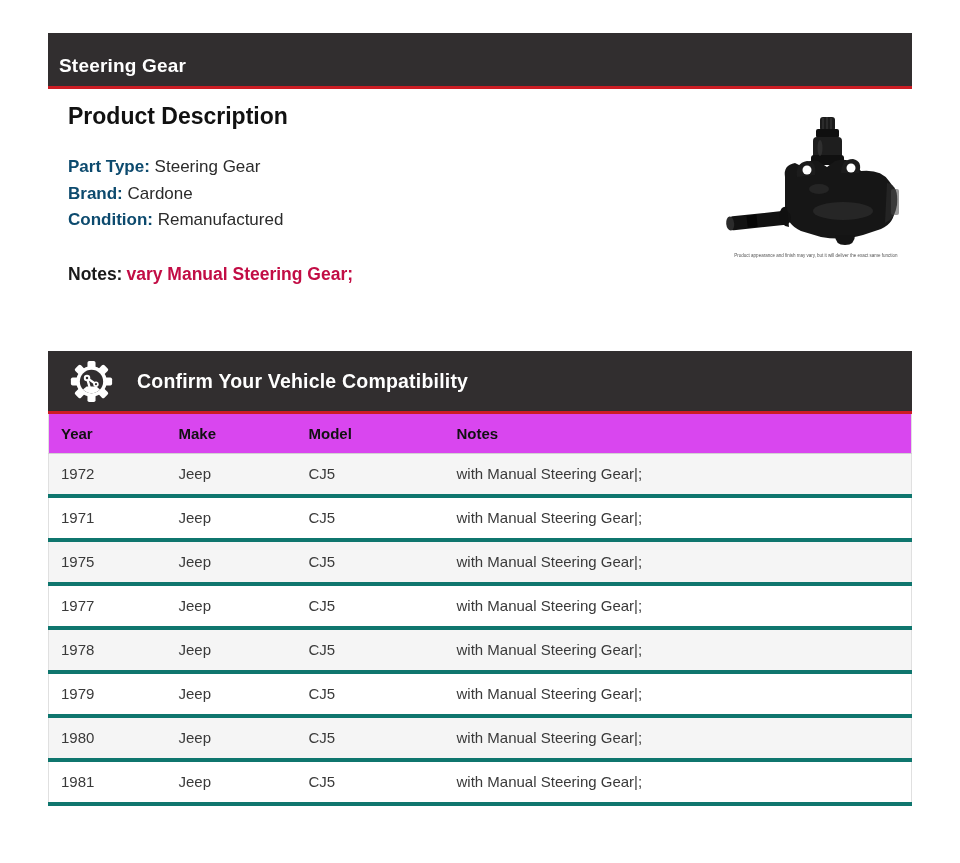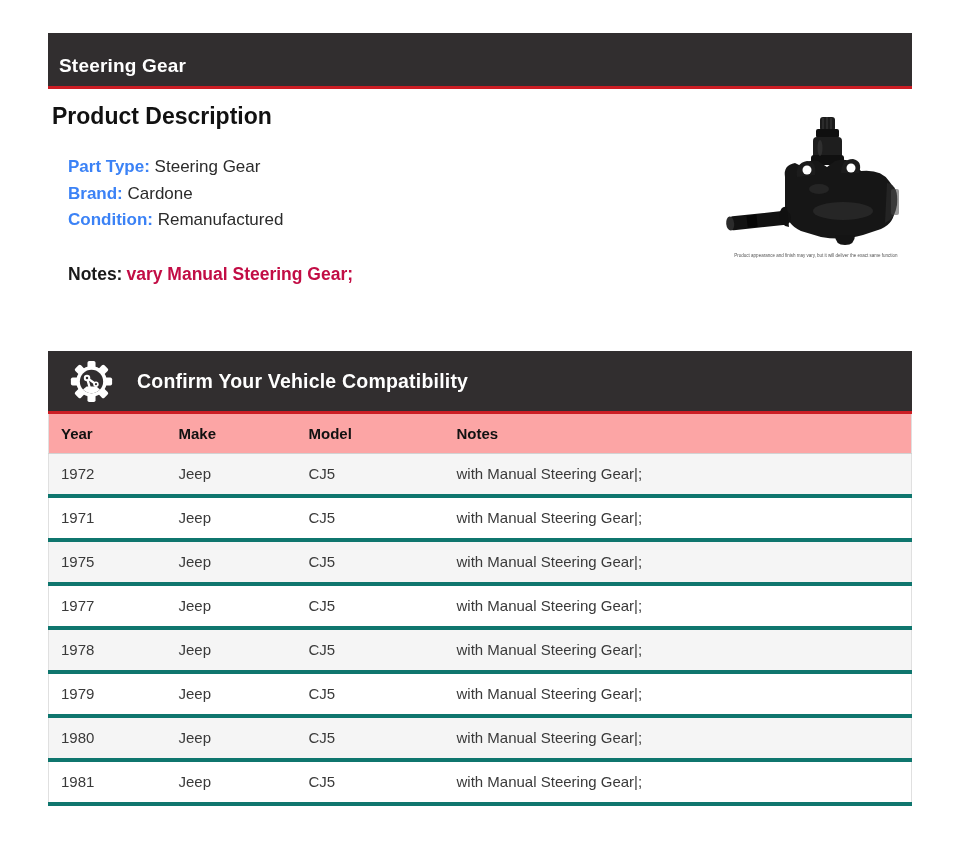--- a/index.html
+++ b/index.html
@@ -23,25 +23,25 @@
     display: flex; align-items: flex-end;
     padding: 0 0 9px 11px;
   }
   .title-bar .bar-title {
     font-size: 19px; font-weight: bold; letter-spacing: .2px;
   }
 
   
   .desc-wrap { position: relative; min-height: 210px; }
   .section-heading {
-    margin: 14px 0 0 4px;
+    margin: 14px 0 0 20px;
     font-size: 23px; font-weight: bold; color: #111;
   }
   .details { margin: 24px 0 0 20px; font-size: 17px; line-height: 26.5px; }
-  .details .lbl { font-weight: bold; color: #3b82f6; }
+  .details .lbl { font-weight: bold; color: #0c4a6e; }
   .details .val { color: #2b2b2b; }
   .notes-line { margin: 30px 0 0 20px; font-size: 17.5px; font-weight: bold; }
   .notes-line .notes-val { color: var(--notes-red, #c20d45); margin-left: 4px; }
 
   .product-figure {
     position: absolute; top: 12px; right: 2px; width: 188px;
     text-align: center;
   }
   .product-figure .caption {
     font-size: 4.5px; color: #555; margin-top: 2px; white-space: nowrap;
@@ -63,21 +63,21 @@
     border-collapse: collapse;
     border: 1px solid #e0e0e0; border-top: none;
     font-size: 15px; color: #3a3a3a;
   }
   table.compat col.c-year  { width: 118px; }
   table.compat col.c-make  { width: 130px; }
   table.compat col.c-model { width: 148px; }
   table.compat th {
     text-align: left; font-weight: bold; color: #111;
     padding: 11px 12px; border-bottom: 1px solid #d2d2d2;
-    background: #fca5a5; font-size: 15px;
+    background: #d946ef; font-size: 15px;
   }
   table.compat td {
     padding: 11px 12px 12px 12px;
     border-bottom: 4px solid #0f766e;
   }
   table.compat tbody tr:nth-child(odd) { background: var(--row-stripe, #f5f5f5); }
   table.compat tbody tr:nth-child(even) { background: #fff; }
 </style>
 </head>
 <body>

